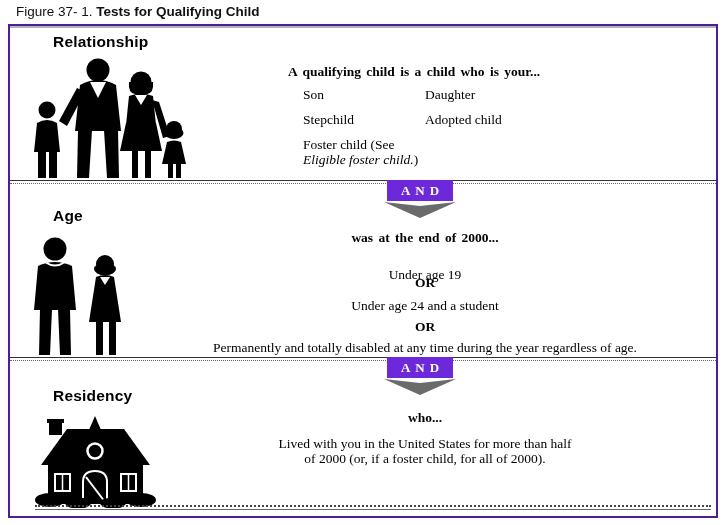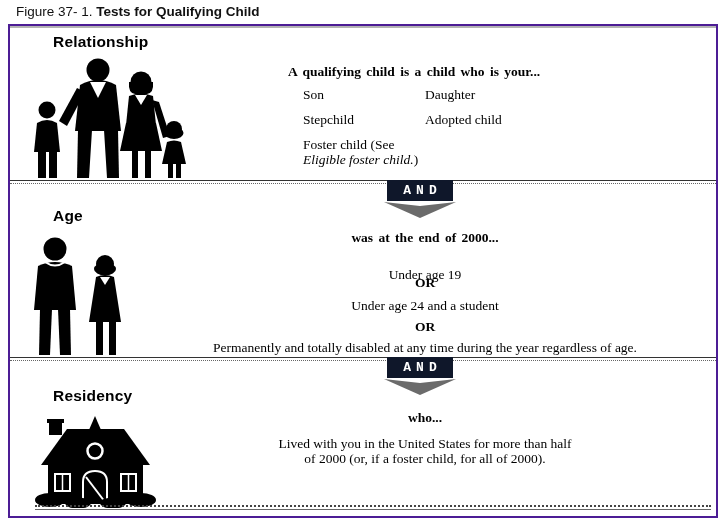--- a/index.html
+++ b/index.html
@@ -43,22 +43,22 @@
   .div2 { top:331px; }
   .ground-line {
     position:absolute; left:25px; right:5px; top:479px; height:2px;
     border-top:2px dotted #444; border-bottom:1px solid #666;
   }
 
   .and-connector { position:absolute; left:374px; width:72px; z-index:5; }
   .conn1 { top:154px; }
   .conn2 { top:331px; }
   .and-box {
-    width:66px; height:21px; margin:0 auto; background:#0f172a;
-    color:#fff; font-family:Liberation Mono, monospace; font-weight:bold;
+    width:66px; height:21px; margin:0 auto; background:#6d28d9;
+    color:#fff; font-family:Liberation Serif, serif; font-weight:bold;
     font-size:13px; letter-spacing:5px; text-indent:5px;
     line-height:21px; text-align:center;
   }
   .and-arrow {
     width:72px; height:16px; background:#6b6b6b; margin-top:1px;
     clip-path:polygon(0 0, 50% 25%, 100% 0, 50% 100%);
   }
   .bold { font-weight:bold; }
 
   .rel-intro {

